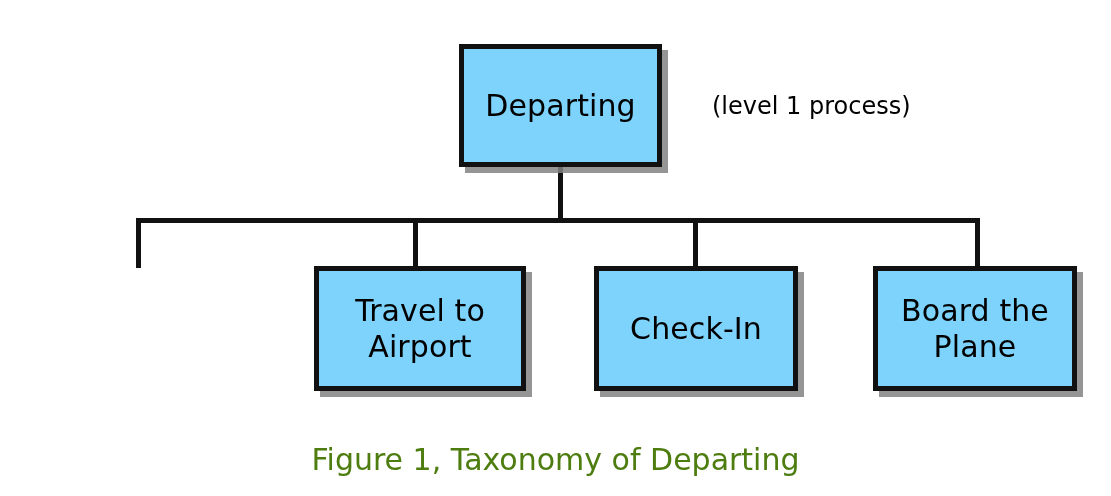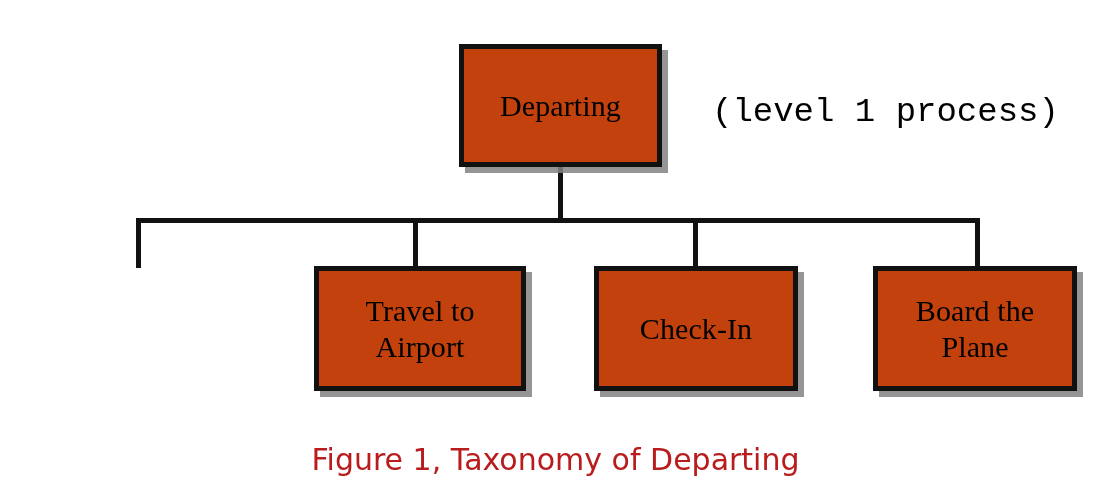--- a/index.html
+++ b/index.html
@@ -16,29 +16,28 @@
     width: 1111px;
     height: 496px;
     background: #ffffff;
     overflow: hidden;
   }
 
   
   .node {
     position: absolute;
     box-sizing: border-box;
-    background: #c2410c;
+    background: #7dd3fc;
     border: 5px solid #111111;
     box-shadow: 6px 6px 0 0 rgba(130,130,130,0.85);
     display: flex;
     align-items: center;
     justify-content: center;
     text-align: center;
     z-index: 3;
-    font-family: Liberation Serif, serif;
   }
   .node-label {
     font-size: 30px;
     line-height: 1.2;
     color: #000000;
     letter-spacing: 0.1px;
     white-space: pre-line;
     padding: 0 6px;
   }
 
@@ -70,36 +69,35 @@
   #drop-line-0  { left: 136px; top: 218px; height: 50px; }
   #drop-line-1  { left: 413px; top: 218px; height: 50px; }
   #drop-line-2  { left: 693px; top: 218px; height: 50px; }
   #drop-line-3  { left: 975px; top: 218px; height: 50px; }
 
   
   #level-annotation {
     position: absolute;
     left: 712px;
     top: 92px;
-    font-size: 34px;
+    font-size: 24px;
     line-height: 1.2;
     color: #000000;
     white-space: nowrap;
     z-index: 2;
-    font-family: Liberation Mono, monospace;
   }
   #figure-caption {
     position: absolute;
     left: 0;
     top: 442px;
     width: 1111px;
     text-align: center;
     font-size: 30px;
     line-height: 1.2;
-    color: #b91c1c;
+    color: #4d7c0f;
     z-index: 2;
   }
 </style>
 </head>
 <body>
 
 <div id="figure-root">
 
   <div class="connector v-line" id="trunk-line"></div>
   <div class="connector h-line" id="bus-line"></div>

